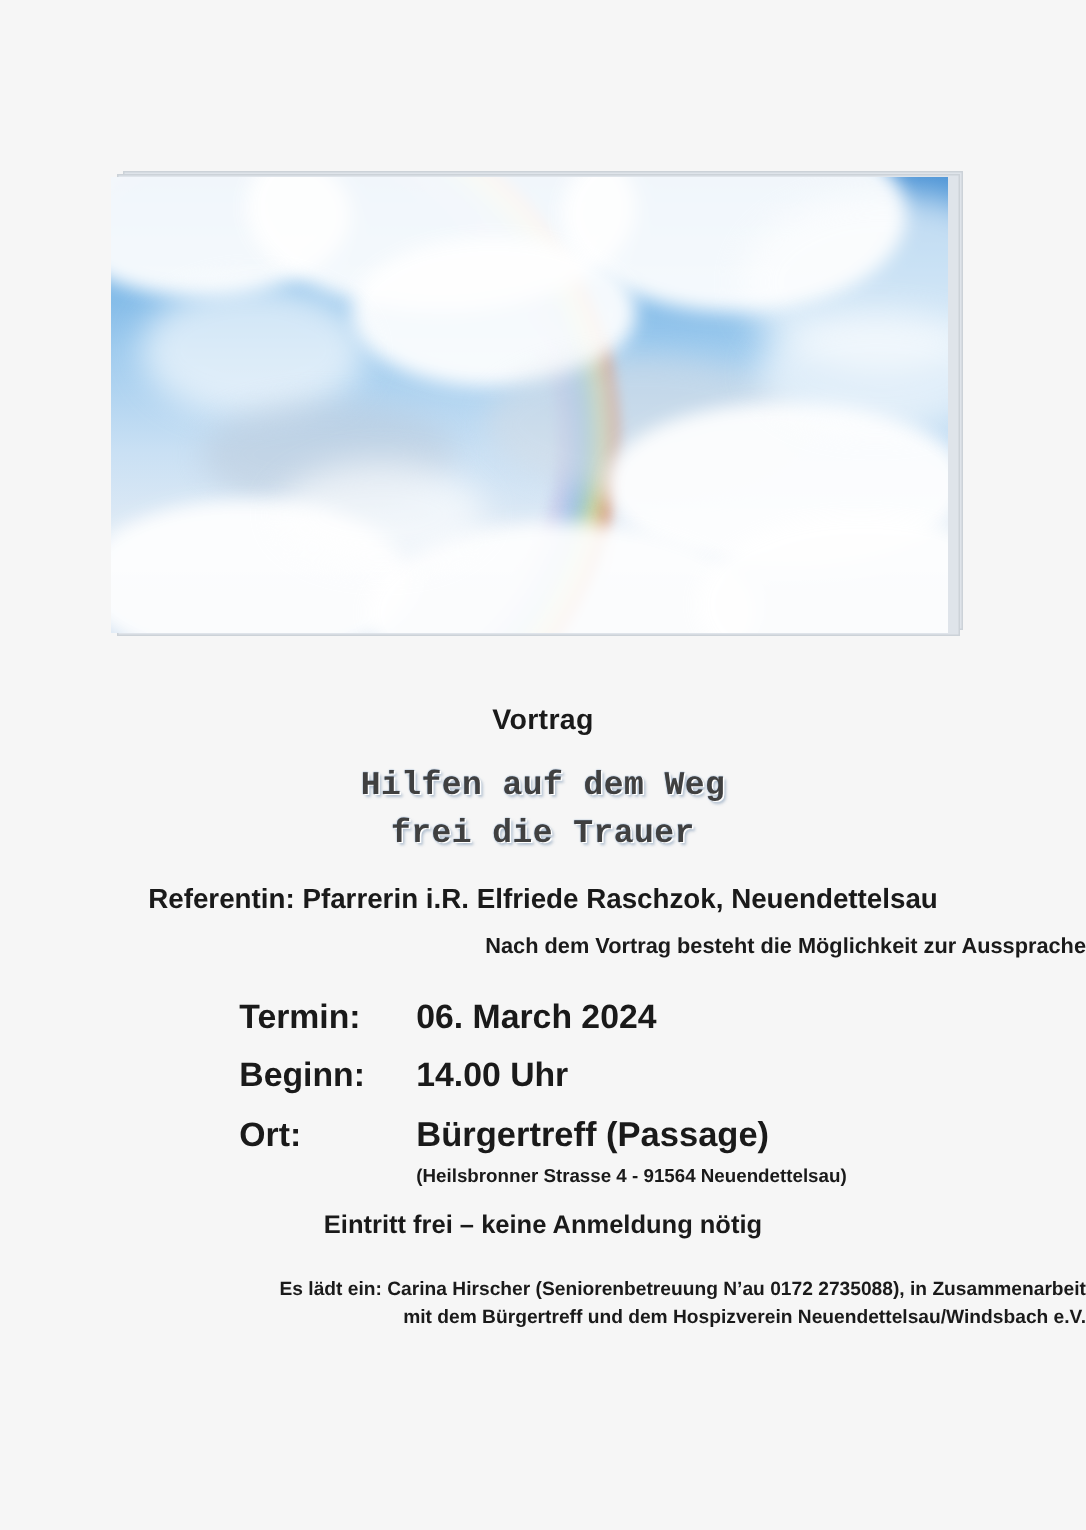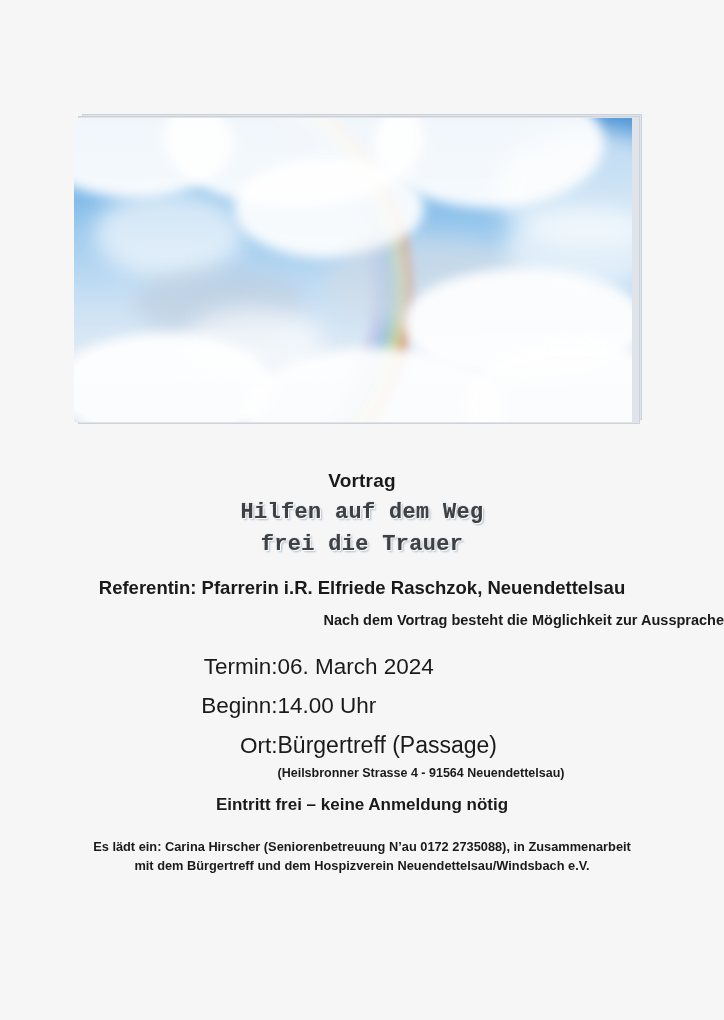--- a/index.html
+++ b/index.html
@@ -86,21 +86,21 @@
     position: absolute;
     left: 0;
     top: 470px;
     width: 724px;
     text-align: center;
   }
   .kicker {
     font-size: 19px;
     font-weight: bold;
     letter-spacing: .2px;
-    margin-bottom: 5px;
+    margin-bottom: 16px;
   }
   .headline {
     font-size: 22px;
     font-weight: bold;
     color: #404040;
     line-height: 1.45;
     letter-spacing: .3px;
     text-shadow:
       1px 1px 0 #ffffff,
       2px 2px 2px rgba(120,145,175,.55),
@@ -122,23 +122,22 @@
 
   .facts {
     margin-top: 26px;
     display: inline-block;
     text-align: left;
   }
   .fact-row {
     display: flex;
     align-items: baseline;
     font-size: 22.5px;
-    font-weight: normal;
+    font-weight: bold;
     margin-bottom: 13px;
-    text-align: right;
   }
   .fact-label { width: 118px; }
   .fact-value { }
   .fact-row.place .fact-value { font-size: 23px; }
   .sub-address {
     font-size: 12.5px;
     font-weight: bold;
     margin-top: -6px;
     margin-left: 118px;
     text-align: right;
@@ -146,20 +145,21 @@
   .free {
     margin-top: 14px;
     font-size: 17px;
     font-weight: bold;
   }
   .invite {
     margin-top: 22px;
     font-size: 12.8px;
     font-weight: bold;
     line-height: 1.5;
+    text-align: right;
   }
   .invite .l { display: block; }
 </style>
 </head>
 <body>
 
 <div class="page">
 
   <div class="image-wrap">
     <div class="image-shadow-a"></div>

